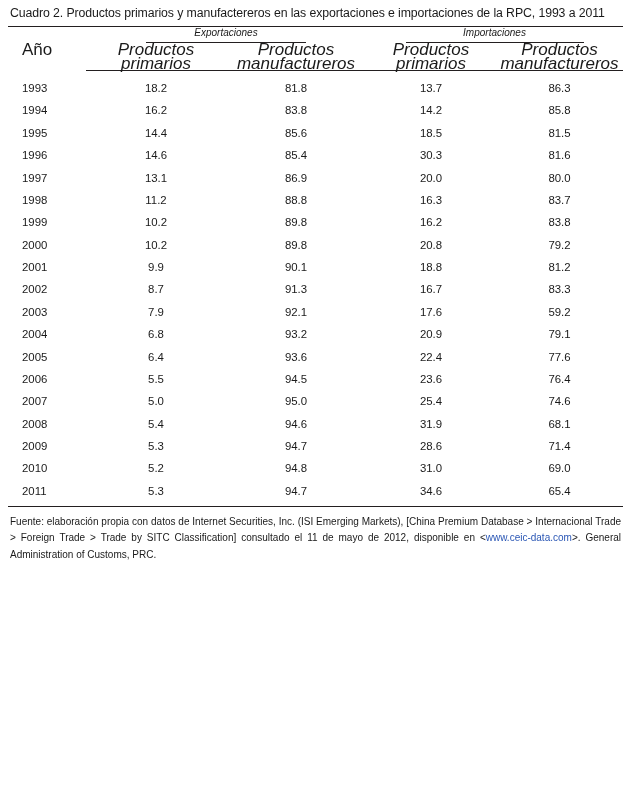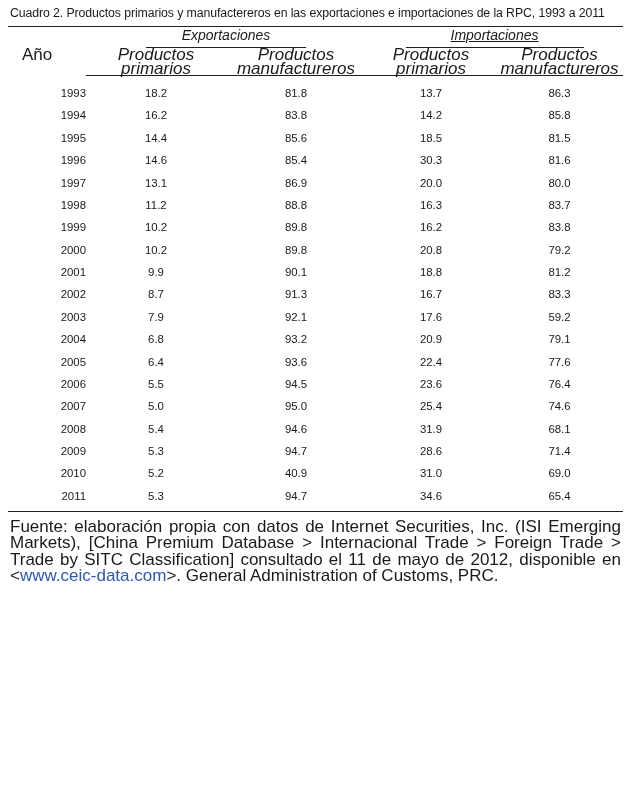--- a/index.html
+++ b/index.html
@@ -45,32 +45,32 @@
   }
   
   .c-year   { width: 78px; }
   .c-ep     { width: 140px; }
   .c-em     { width: 140px; }
   .c-ip     { width: 130px; }
   .c-im     { width: 127px; }
 
   .grouphdr td {
     font-style: italic;
-    font-size: 14px;
+    font-size: 10px;
     text-align: center;
     padding: 7px 0 5px 0;
   }
   .grouphdr .ul {
     display: block;
     border-bottom: 1px solid #231f20;
     padding-bottom: 4px;
     margin: 0 auto;
   }
   .grouphdr .ul.exp { width: 160px; }
-  .grouphdr .ul.imp { width: 178px; text-decoration: underline; }
+  .grouphdr .ul.imp { width: 178px; }
 
   .subhdr td {
     font-style: italic;
     font-size: 17px;
     text-align: center;
     padding: 7px 0 9px 0;
     line-height: 13.5px;
   }
   .subhdr td.yearcell {
     font-style: normal;
@@ -87,35 +87,35 @@
     display: block;
     height: 0;
     border-top: 1px solid #231f20;
   }
   tbody.body tr td {
     padding: 5.2px 0 5.2px 0;
     text-align: center;
     font-size: 11.4px;
   }
   tbody.body tr td.yearcell {
-    text-align: right;
+    text-align: left;
     padding-left: 14px;
   }
   tbody.body tr:first-child td {
     padding-top: 11px;
   }
   tbody.body tr:last-child td {
     padding-bottom: 9px;
   }
   .rule-bottom {
     border-top: 1px solid #231f20;
     margin: 0;
   }
   .source {
-    font-size: 17px;
+    font-size: 10px;
     line-height: 16.5px;
     padding: 7px 2px 0 2px;
     text-align: justify;
   }
   .source a {
     color: #2b57b5;
     text-decoration: none;
   }
   .link-span {
     color: #2b57b5;
@@ -287,21 +287,21 @@
       <tr>
         <td class="yearcell">2009</td>
         <td>5.3</td>
         <td>94.7</td>
         <td>28.6</td>
         <td>71.4</td>
       </tr>
       <tr>
         <td class="yearcell">2010</td>
         <td>5.2</td>
-        <td>40.9</td>
+        <td>94.8</td>
         <td>31.0</td>
         <td>69.0</td>
       </tr>
       <tr>
         <td class="yearcell">2011</td>
         <td>5.3</td>
         <td>94.7</td>
         <td>34.6</td>
         <td>65.4</td>
       </tr>

